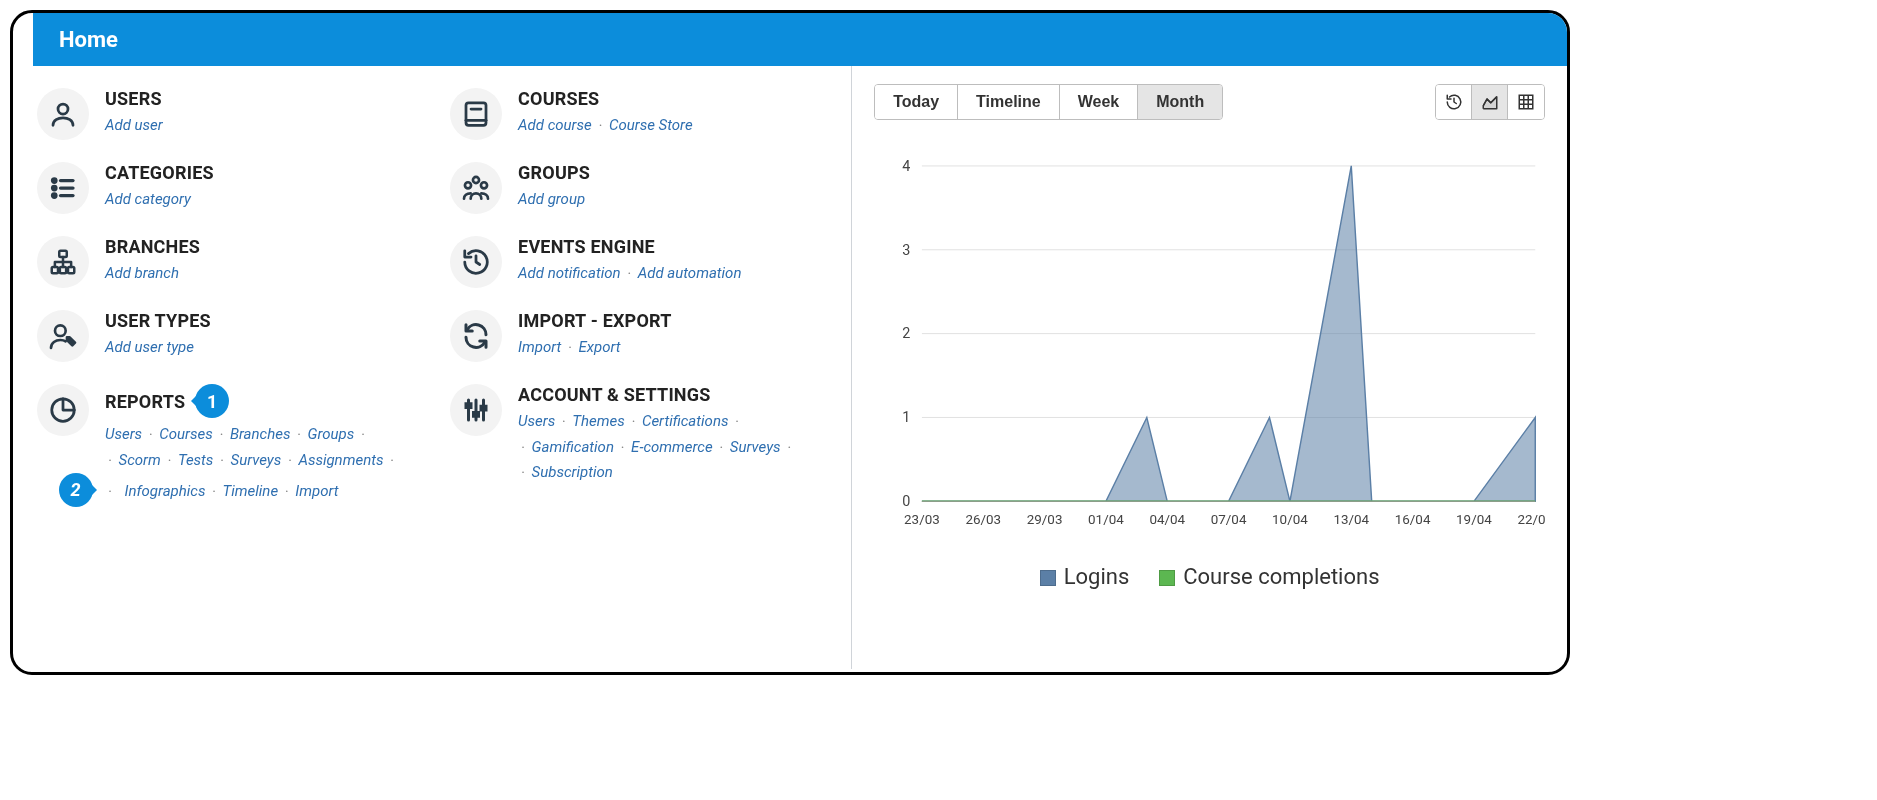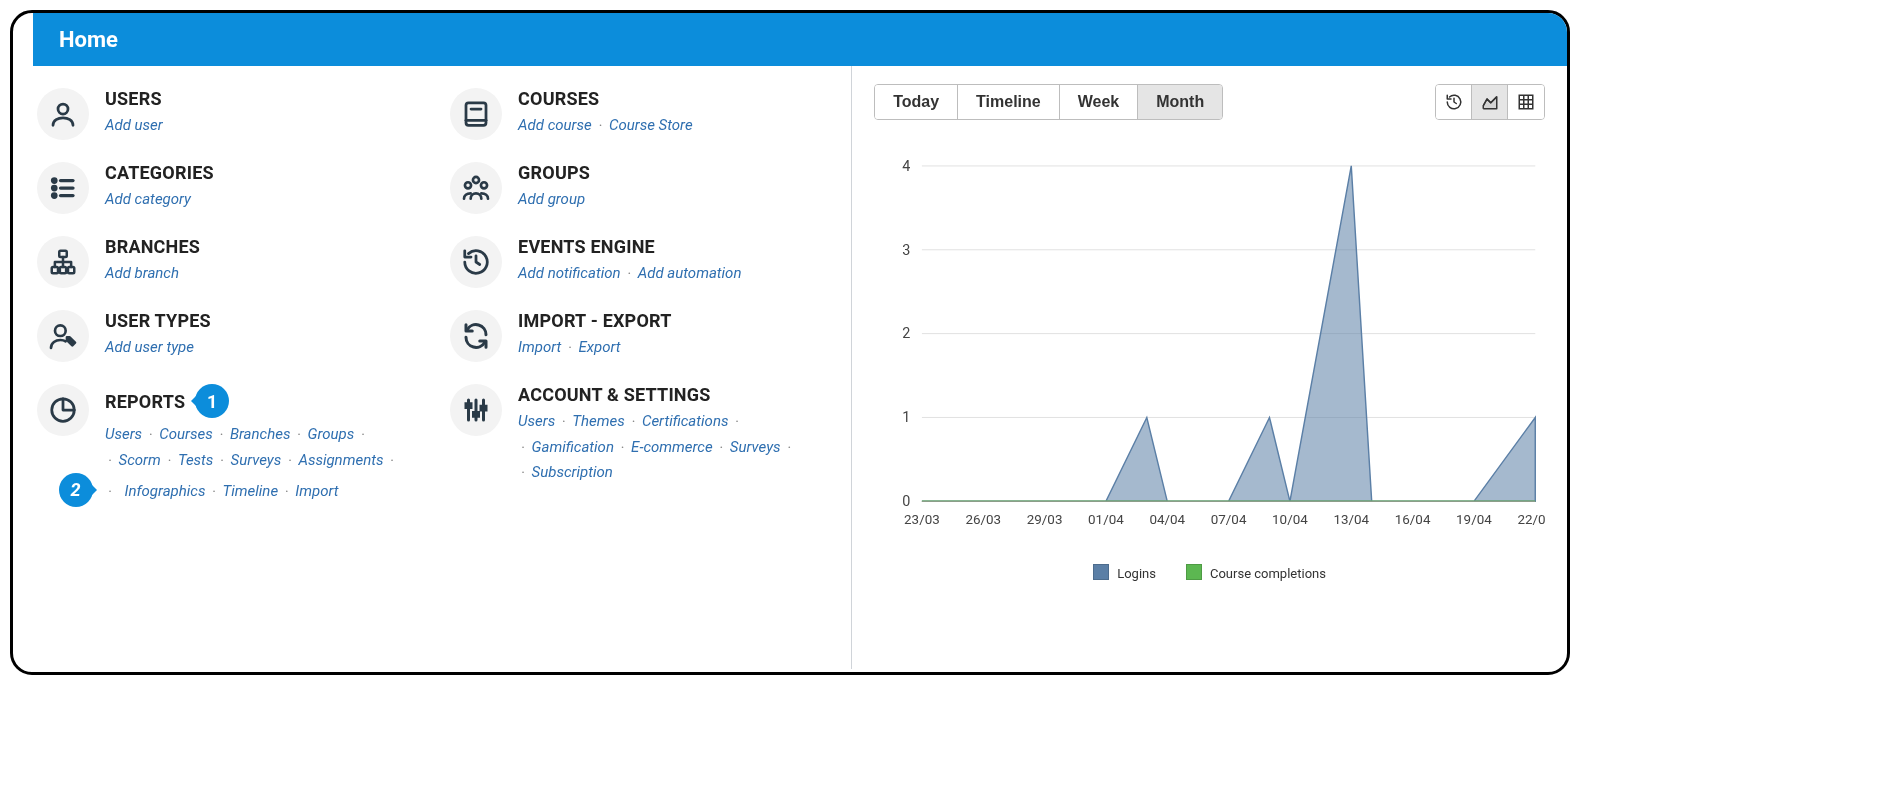--- a/index.html
+++ b/index.html
@@ -132,21 +132,21 @@
     width:36px;height:34px;background:#fff;border:none;border-right:1px solid #bdbdbd;
     display:flex;align-items:center;justify-content:center;cursor:pointer;color:#333;
   }
   .viewbtns button:last-child{border-right:none}
   .viewbtns button.active{background:#e5e5e5}
 
   .chart{
     width:100%;height:420px;
   }
   .legend{
-    display:flex;justify-content:center;gap:30px;font-size:13px;color:#333;margin-top:6px;
+    display:flex;justify-content:center;gap:30px;font-size:22px;color:#333;margin-top:6px;
   }
   .legend .swatch{width:16px;height:16px;display:inline-block;margin-right:8px;vertical-align:-2px;border:1px solid rgba(0,0,0,.15)}
 
   svg{display:block}
 </style>
 </head>
 <body>
 
 <div class="frame">
   <div class="topbar">

